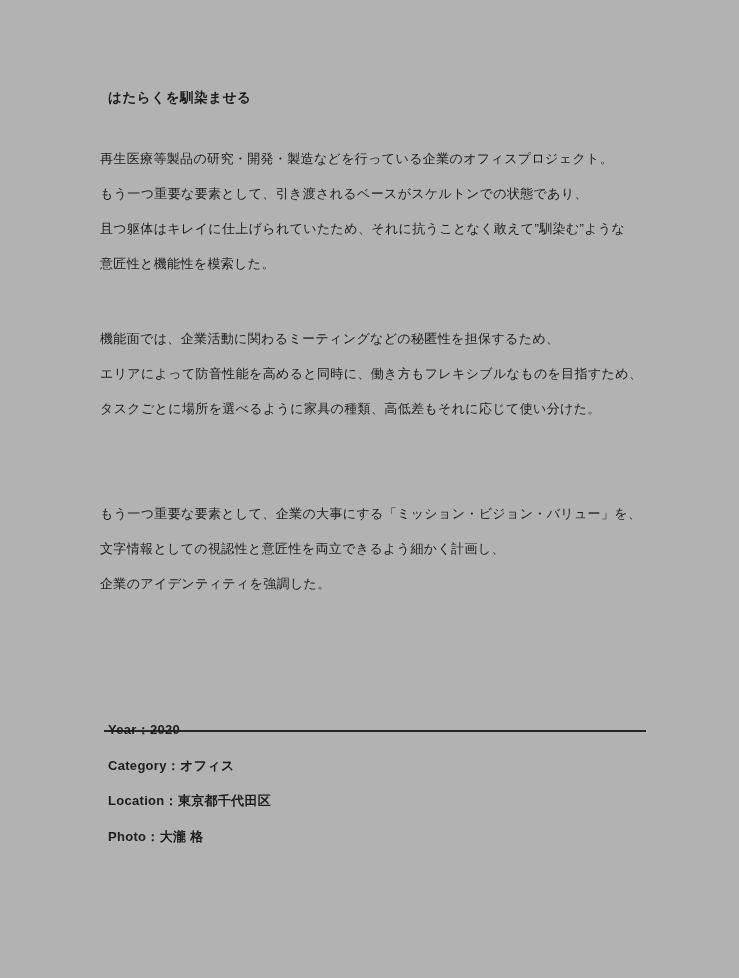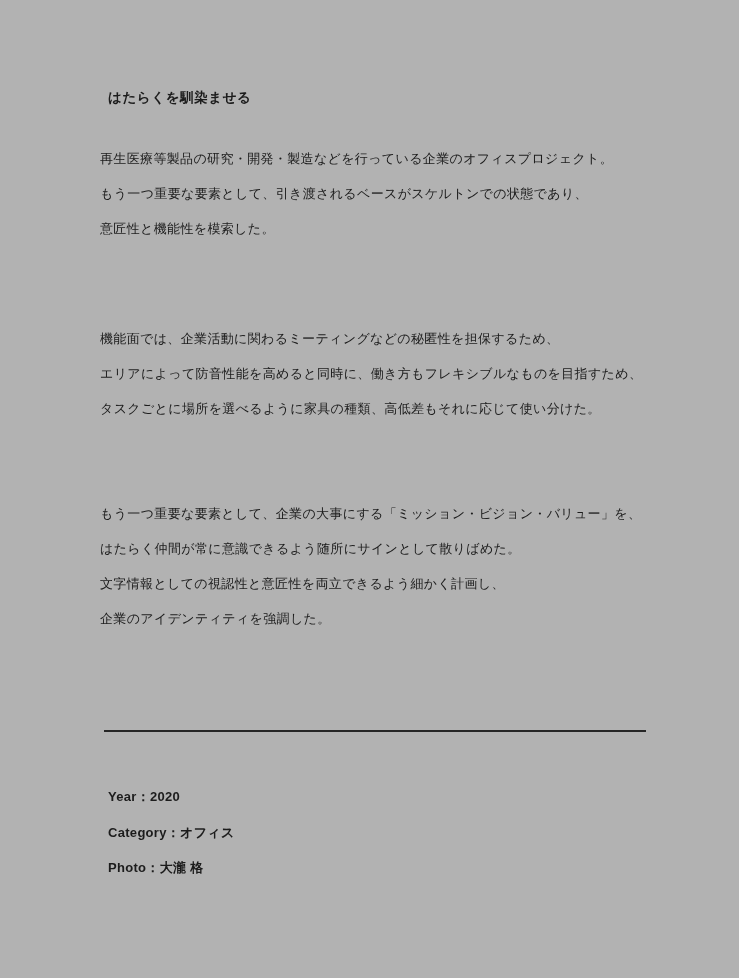--- a/index.html
+++ b/index.html
@@ -46,63 +46,66 @@
     position: absolute;
     left: 104px;
     top: 730px;
     width: 542px;
     height: 2px;
     background: #262626;
   }
   .details {
     position: absolute;
     left: 108px;
-    top: 779px;
+    top: 712px;
     font-size: 13px;
     font-weight: bold;
     letter-spacing: 0.3px;
   }
   .detail-row {
     line-height: 35.5px;
     white-space: nowrap;
   }
 </style>
 </head>
 <body>
 
 <div class="page">
 
   <h1 class="title">はたらくを馴染ませる</h1>
 
   <div class="para para-1">
     <div class="text-line">再生医療等製品の研究・開発・製造などを行っている企業のオフィスプロジェクト。</div>
     <div class="text-line">もう一つ重要な要素として、引き渡されるベースがスケルトンでの状態であり、</div>
+    <div class="text-line">且つ躯体はキレイに仕上げられていたため、それに抗うことなく敢えて”馴染む”ような</div>
     <div class="text-line">意匠性と機能性を模索した。</div>
   </div>
 
   <div class="para para-2">
     <div class="text-line">機能面では、企業活動に関わるミーティングなどの秘匿性を担保するため、</div>
     <div class="text-line">エリアによって防音性能を高めると同時に、働き方もフレキシブルなものを目指すため、</div>
     <div class="text-line">タスクごとに場所を選べるように家具の種類、高低差もそれに応じて使い分けた。</div>
   </div>
 
   <div class="para para-3">
     <div class="text-line">もう一つ重要な要素として、企業の大事にする「ミッション・ビジョン・バリュー」を、</div>
-    <div class="text-line">はたらく仲間が常に意識できるよう随所にサインとして散りばめた。</div>
     <div class="text-line">文字情報としての視認性と意匠性を両立できるよう細かく計画し、</div>
     <div class="text-line">企業のアイデンティティを強調した。</div>
   </div>
 
   <div class="rule"></div>
 
   <div class="details">
     <div class="detail-row">
       <span>Year</span><span>：</span><span>2020</span>
     </div>
     <div class="detail-row">
       <span>Category</span><span>：</span><span>オフィス</span>
     </div>
     <div class="detail-row">
+      <span>Location</span><span>：</span><span>東京都千代田区</span>
+    </div>
+    <div class="detail-row">
       <span>Photo</span><span>：</span><span>大瀧 格</span>
     </div>
   </div>
 
 </div>
 
 </body></html>

